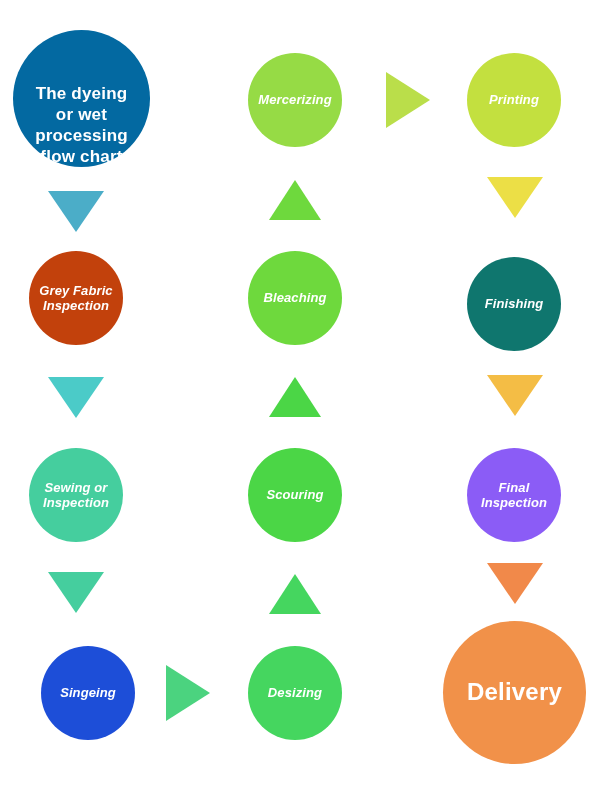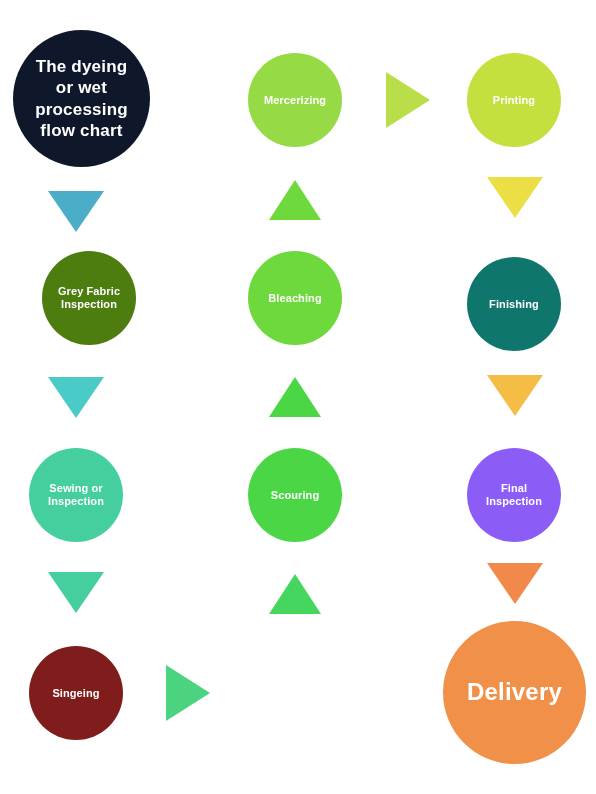--- a/index.html
+++ b/index.html
@@ -44,21 +44,22 @@
     padding: 0 4px;
   }
 
   .node.title {
     font-size: 17px;
     line-height: 1.24;
     letter-spacing: 0.2px;
   }
 
   .node.process {
-    font-size: 11px;
+    font-size: 13px;
+    font-style: italic;
   }
 
   .node.terminal {
     font-size: 24px;
     letter-spacing: 0.2px;
   }
 
   .arrow {
     position: absolute;
     width: 0;
@@ -104,36 +105,39 @@
     <div class="arrow down" style="left: 48px; top: 377px; border-top-color: rgb(75, 203, 200);"></div>
     <div class="arrow down" style="left: 48px; top: 572px; border-top-color: rgb(69, 206, 158);"></div>
     <div class="arrow right" style="left: 166px; top: 665px; border-left-color: rgb(75, 211, 127);"></div>
     <div class="arrow up" style="left: 269px; top: 574px; border-bottom-color: rgb(69, 214, 95);"></div>
     <div class="arrow up" style="left: 269px; top: 377px; border-bottom-color: rgb(75, 214, 70);"></div>
     <div class="arrow up" style="left: 269px; top: 180px; border-bottom-color: rgb(110, 217, 61);"></div>
     <div class="arrow right" style="left: 386px; top: 72px; border-left-color: rgb(186, 222, 74);"></div>
     <div class="arrow down" style="left: 487px; top: 177px; border-top-color: rgb(236, 223, 70);"></div>
     <div class="arrow down" style="left: 487px; top: 375px; border-top-color: rgb(244, 189, 69);"></div>
     <div class="arrow down" style="left: 487px; top: 563px; border-top-color: rgb(241, 137, 74);"></div>
-    <div class="node title" style="left: 13px; top: 30px; width: 137px; height: 137px; background: #0f172a;">
+    <div class="node title" style="left: 13px; top: 30px; width: 137px; height: 137px; background: #0369a1; align-items: flex-end;">
       <span class="node-label">The dyeing
 or wet
 processing
 flow chart</span>
     </div>
-    <div class="node process" style="left: 42px; top: 251px; width: 94px; height: 94px; background: #4d7c0f;">
+    <div class="node process" style="left: 29px; top: 251px; width: 94px; height: 94px; background: #c2410c;">
       <span class="node-label">Grey Fabric
 Inspection</span>
     </div>
     <div class="node process" style="left: 29px; top: 448px; width: 94px; height: 94px; background: rgb(69, 206, 158);">
       <span class="node-label">Sewing or
 Inspection</span>
     </div>
-    <div class="node process" style="left: 29px; top: 646px; width: 94px; height: 94px; background: #7f1d1d;">
+    <div class="node process" style="left: 41px; top: 646px; width: 94px; height: 94px; background: #1d4ed8;">
       <span class="node-label">Singeing</span>
+    </div>
+    <div class="node process" style="left: 248px; top: 646px; width: 94px; height: 94px; background: rgb(69, 214, 95);">
+      <span class="node-label">Desizing</span>
     </div>
     <div class="node process" style="left: 248px; top: 251px; width: 94px; height: 94px; background: rgb(110, 217, 61);">
       <span class="node-label">Bleaching</span>
     </div>
     <div class="node process" style="left: 248px; top: 448px; width: 94px; height: 94px; background: rgb(75, 214, 70);">
       <span class="node-label">Scouring</span>
     </div>
     <div class="node process" style="left: 248px; top: 53px; width: 94px; height: 94px; background: rgb(150, 219, 69);">
       <span class="node-label">Mercerizing</span>
     </div>

